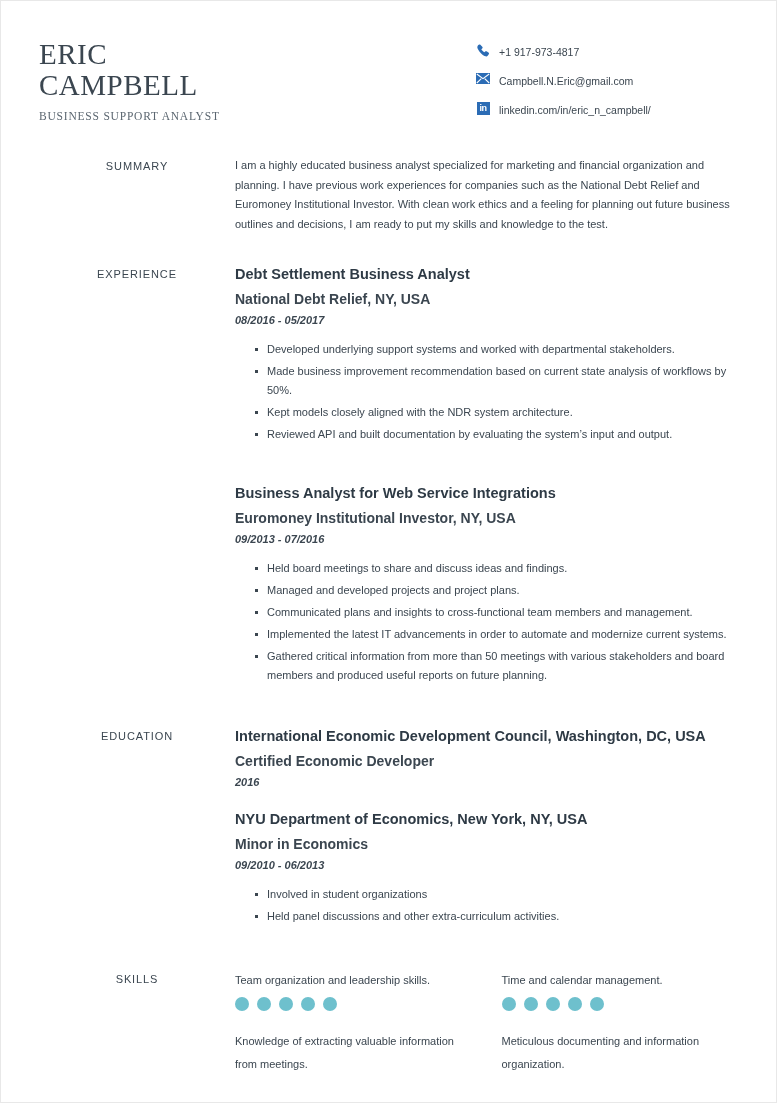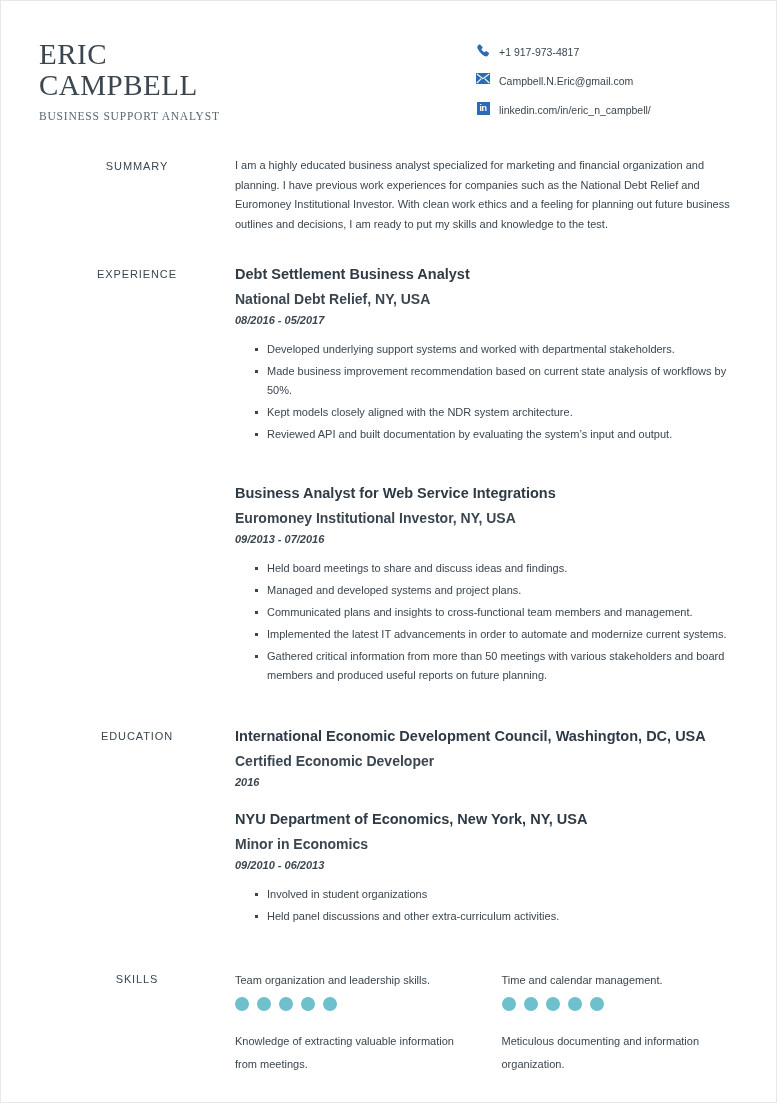--- a/index.html
+++ b/index.html
@@ -258,21 +258,21 @@
           <li>Reviewed API and built documentation by evaluating the system’s input and output.</li>
         </ul>
       </div>
 
       <div class="entry" style="margin-top:39px;">
         <div class="entry-title">Business Analyst for Web Service Integrations</div>
         <div class="entry-sub">Euromoney Institutional Investor, NY, USA</div>
         <div class="entry-date">09/2013 - 07/2016</div>
         <ul class="bullets">
           <li>Held board meetings to share and discuss ideas and findings.</li>
-          <li>Managed and developed systems and project plans.</li>
+          <li>Managed and developed projects and project plans.</li>
           <li>Communicated plans and insights to cross-functional team members and management.</li>
           <li>Implemented the latest IT advancements in order to automate and modernize current systems.</li>
           <li>Gathered critical information from more than 50 meetings with various stakeholders and board members and produced useful reports on future planning.</li>
         </ul>
       </div>
 
     </div>
   </div>
 
   <div class="section" style="margin-top:38px;">

